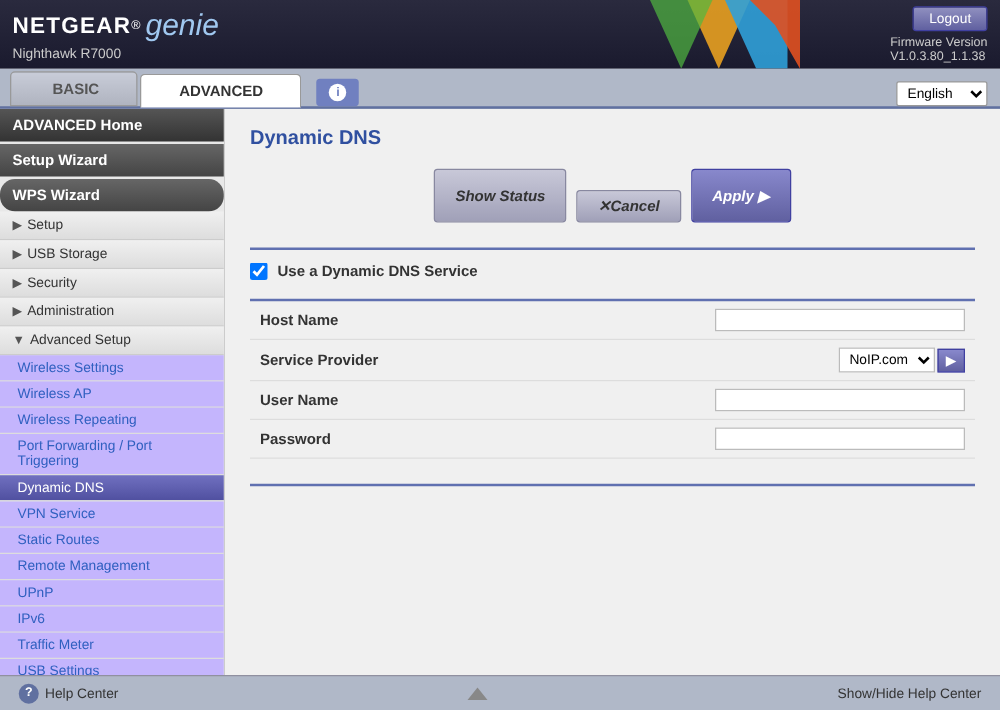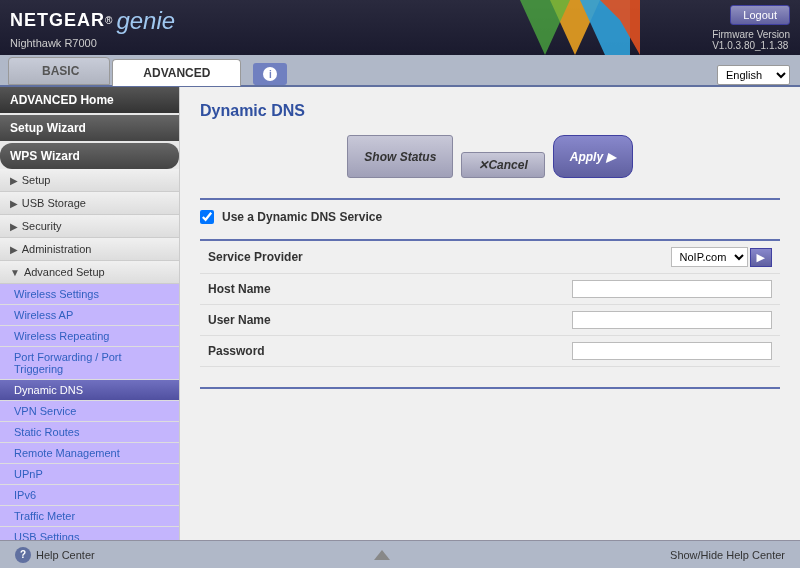--- a/index.html
+++ b/index.html
@@ -234,21 +234,20 @@
       border-color: #8888a0;
       margin-top: 17px;
     }
     .btn-apply {
       background: linear-gradient(to bottom, #8888cc, #6060a0);
       color: white;
       border-color: #4040a0;
       display: flex;
       align-items: center;
       gap: 4px;
-      border-radius: 11px;
     }
 
     
     .divider {
       border: none;
       border-top: 2px solid #6070b0;
       margin: 10px 0;
     }
 
     
@@ -466,36 +465,36 @@
     <hr class="divider">
 
     <div class="checkbox-row">
       <input type="checkbox" id="use-ddns" checked="" style="">
       <label class="checkbox-label" for="use-ddns">Use a Dynamic DNS Service</label>
     </div>
 
     <table class="form-table">
       <tbody>
           <tr>
+        <td class="label-col">Host Name</td>
+        <td class="value-col">
+          <input type="text" value="" style="">
+        </td>
+      </tr>
+      <tr>
         <td class="label-col">Service Provider</td>
         <td class="value-col">
           <div class="provider-select-wrapper">
             <select class="provider-select">
               <option>NoIP.com</option>
               <option>DynDNS</option>
               <option>Other</option>
             </select>
             <button class="provider-arrow-btn">▶</button>
           </div>
-        </td>
-      </tr>
-      <tr>
-        <td class="label-col">Host Name</td>
-        <td class="value-col">
-          <input type="text" value="" style="">
         </td>
       </tr>
       <tr>
         <td class="label-col">User Name</td>
         <td class="value-col">
           <input type="text" value="" style="">
         </td>
       </tr>
       <tr>
         <td class="label-col">Password</td>

